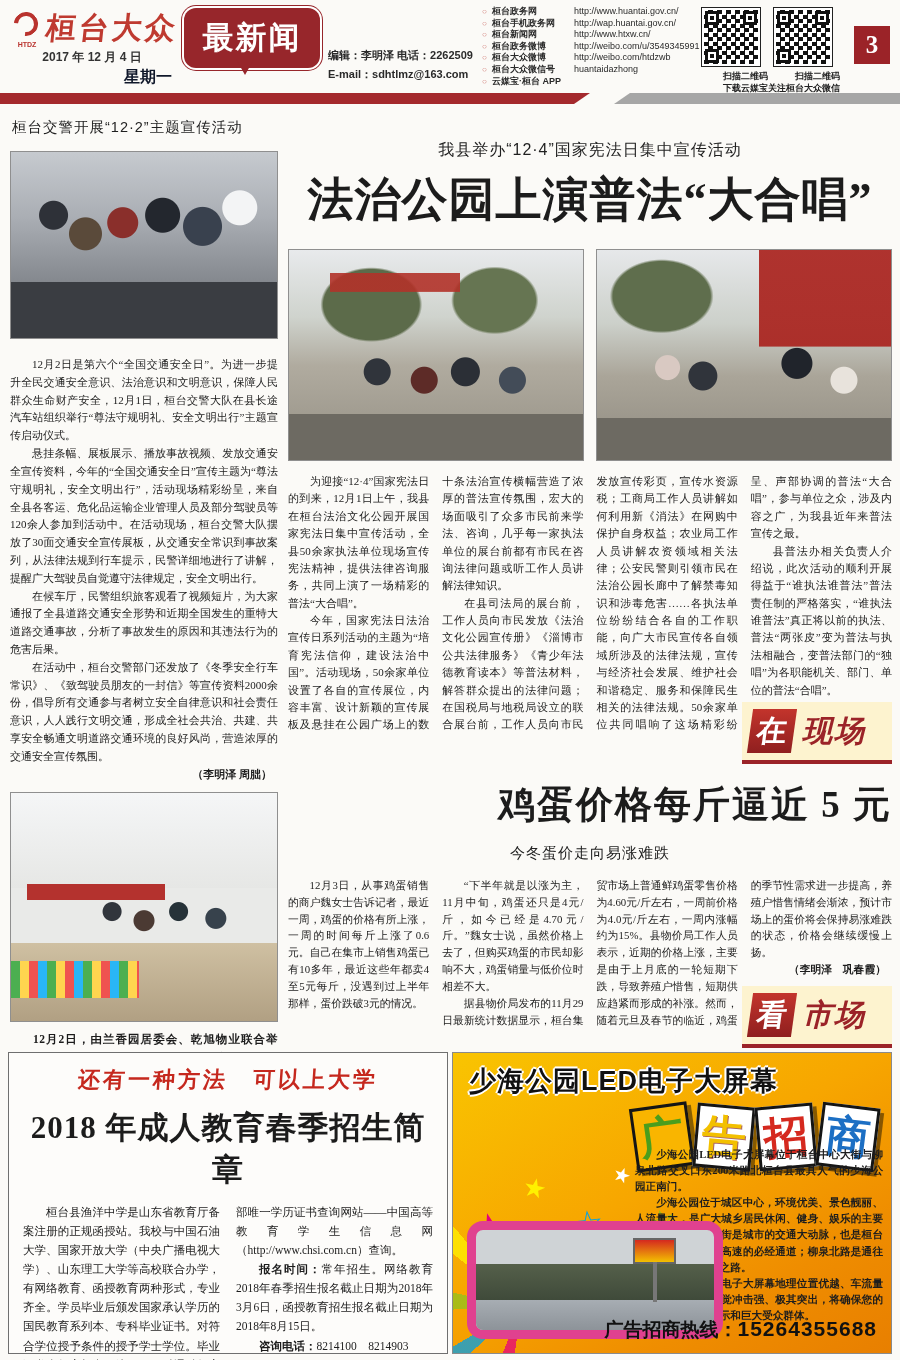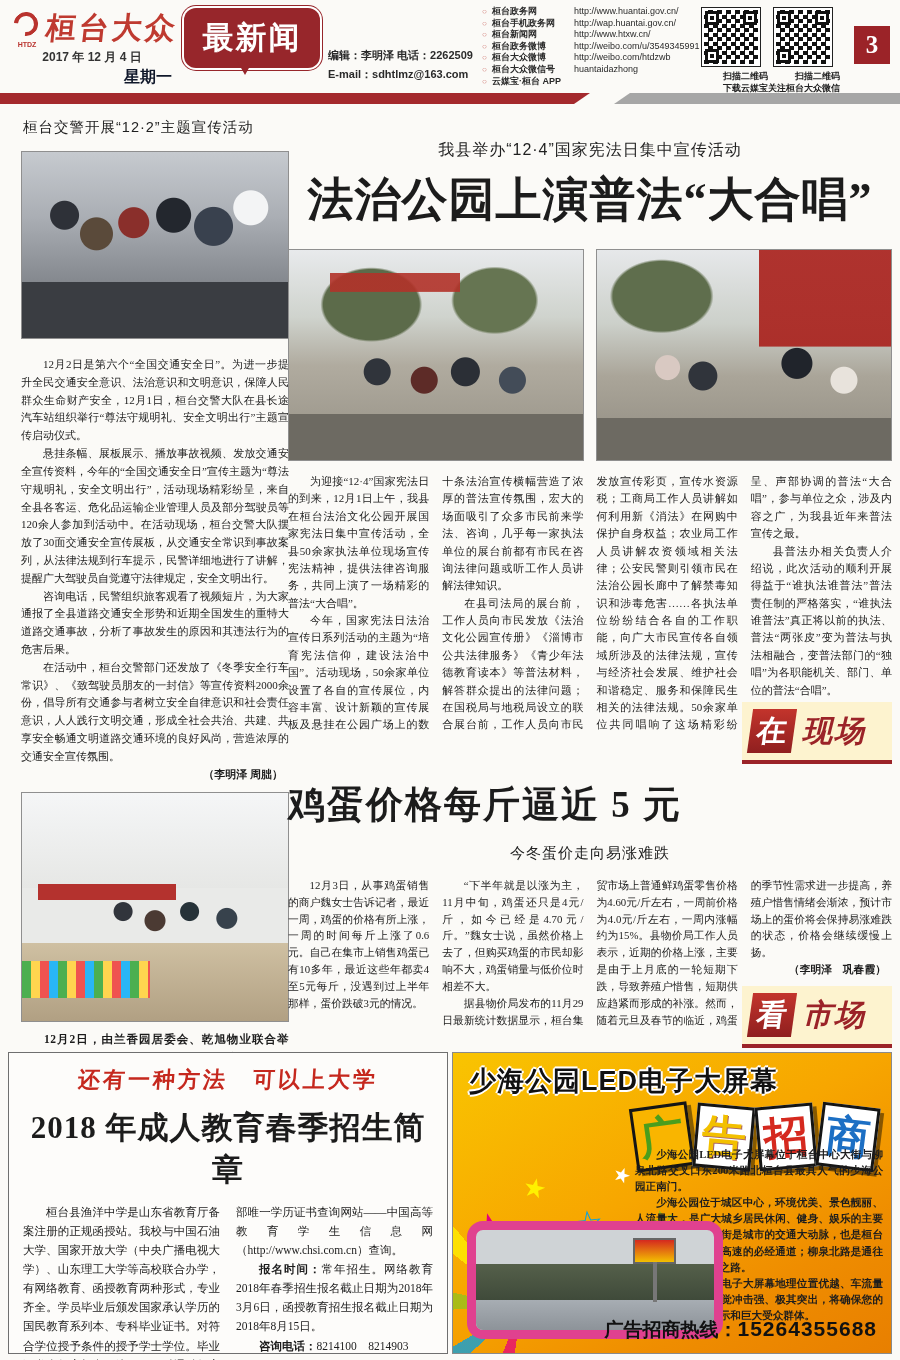--- a/index.html
+++ b/index.html
@@ -55,21 +55,21 @@
     display:flex; align-items:center; justify-content:center; }
   .rule-red { position:absolute; left:0; top:93px; width:590px; height:11px; background:#a4292d;
     clip-path:polygon(0 0,100% 0,calc(100% - 16px) 100%,0 100%); }
   .rule-gray { position:absolute; left:614px; top:93px; width:286px; height:11px; background:#a6a6a6;
     clip-path:polygon(16px 0,100% 0,100% 100%,0 100%); }
   
   .kicker { font-family:"Liberation Sans",sans-serif; font-size:14.5px; color:#1f1f1f; letter-spacing:1px; }
   .bodytext p { text-align:justify; text-indent:2em; }
   .byline { text-align:right; font-weight:bold; padding-right:6px; }
   
-  .left-col { position:absolute; left:21px; top:118px; width:268px; }
+  .left-col { position:absolute; left:10px; top:118px; width:268px; }
   .la-kicker { margin-left:2px; }
   .la-headline { margin-top:10px; font-size:31px; font-weight:bold; letter-spacing:3px;
     font-family:"Liberation Sans",sans-serif; }
   .photo { border:1px solid #8f8f8f; position:relative; overflow:hidden; }
   .photoA { margin-top:14px; width:268px; height:188px;
     background:
       radial-gradient(circle at 16% 34%, #2e3138 0 14px, transparent 15px),
       radial-gradient(circle at 28% 44%, #5a4a3a 0 16px, transparent 17px),
       radial-gradient(circle at 42% 38%, #8a2f2b 0 15px, transparent 16px),
       radial-gradient(circle at 57% 34%, #23272e 0 17px, transparent 18px),
@@ -137,21 +137,21 @@
     border-bottom:4px solid #9b2328; display:flex; align-items:center; gap:8px; padding:6px 8px; }
   .corner-badge .box { width:44px; height:44px; background:linear-gradient(180deg,#c3342c,#8f1f1f);
     color:#fff; font-size:30px; font-weight:bold; display:flex; align-items:center; justify-content:center;
     transform:skewX(-8deg); }
   .corner-badge .rest { color:#9b2328; font-size:30px; font-weight:bold; letter-spacing:2px;
     font-style:italic; }
   #badge-onsite { left:742px; top:702px; }
   #badge-market { left:742px; top:986px; }
   
   .egg-area { position:absolute; left:288px; top:780px; width:604px; }
-  .egg-headline { text-align:left; font-size:37px; font-weight:bold; letter-spacing:2px; }
+  .egg-headline { text-align:right; font-size:37px; font-weight:bold; letter-spacing:2px; }
   .egg-subtitle { margin-top:14px; text-align:center; font-size:15px; color:#222;
     font-family:"Liberation Sans",sans-serif; letter-spacing:1px; }
   .egg-text { margin-top:14px; height:178px; overflow:hidden;
     column-count:4; column-gap:13px; font-size:10.8px; line-height:1.56; }
   .egg-text .byline { font-size:10.8px; }
   
   .ad-left { position:absolute; left:8px; top:1052px; width:440px; height:302px;
     border:1px solid #6f6f6f; background:#fdfcfa; padding:12px 14px 8px; }
   .ad-slogan { text-align:center; color:#c5281e; font-size:22px; font-weight:bold;
     letter-spacing:3px; transform:skewX(-4deg); }
@@ -288,21 +288,21 @@
     <div class="rule-red"></div>
     <div class="rule-gray"></div>
   </div>
 
   <div class="left-col">
     <div class="kicker la-kicker">桓台交警开展“12·2”主题宣传活动</div>
     <div class="photo photoA"></div>
     <div class="la-text bodytext">
       <p>12月2日是第六个“全国交通安全日”。为进一步提升全民交通安全意识、法治意识和文明意识，保障人民群众生命财产安全，12月1日，桓台交警大队在县长途汽车站组织举行“尊法守规明礼、安全文明出行”主题宣传启动仪式。</p>
       <p>悬挂条幅、展板展示、播放事故视频、发放交通安全宣传资料，今年的“全国交通安全日”宣传主题为“尊法守规明礼，安全文明出行”，活动现场精彩纷呈，来自全县各客运、危化品运输企业管理人员及部分驾驶员等120余人参加到活动中。在活动现场，桓台交警大队摆放了30面交通安全宣传展板，从交通安全常识到事故案列，从法律法规到行车提示，民警详细地进行了讲解，提醒广大驾驶员自觉遵守法律规定，安全文明出行。</p>
-      <p>咨询电话，民警组织旅客观看了视频短片，为大家通报了全县道路交通安全形势和近期全国发生的重特大道路交通事故，分析了事故发生的原因和其违法行为的危害后果。</p>
+      <p>在候车厅，民警组织旅客观看了视频短片，为大家通报了全县道路交通安全形势和近期全国发生的重特大道路交通事故，分析了事故发生的原因和其违法行为的危害后果。</p>
       <p>在活动中，桓台交警部门还发放了《冬季安全行车常识》、《致驾驶员朋友的一封信》等宣传资料2000余份，倡导所有交通参与者树立安全自律意识和社会责任意识，人人践行文明交通，形成全社会共治、共建、共享安全畅通文明道路交通环境的良好风尚，营造浓厚的交通安全宣传氛围。</p>
       <div class="byline">（李明泽 周朏）</div>
     </div>
     <div class="photo photoD">
       <div class="ceiling"></div>
         <div class="banner"></div>
         <div class="floor"></div>
       <div class="fence"></div>
         <div class="people"></div>
     </div>

